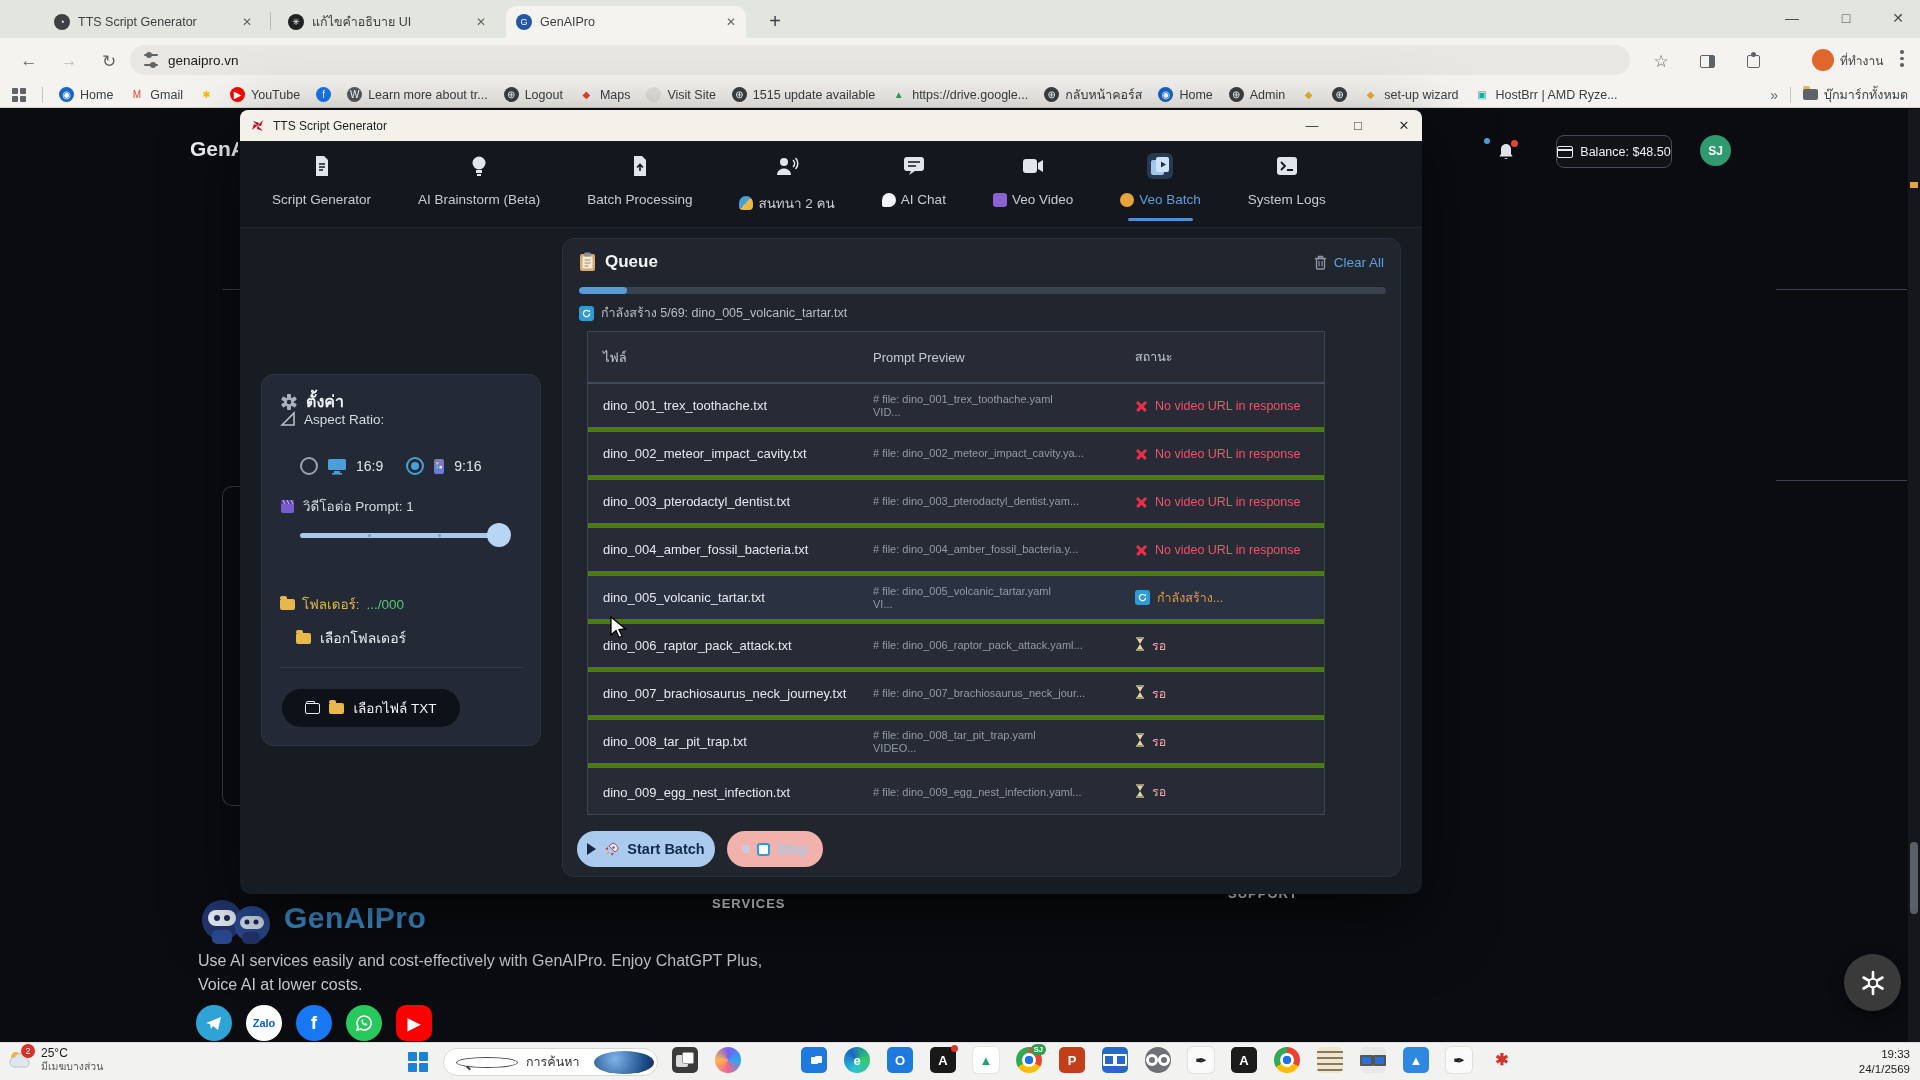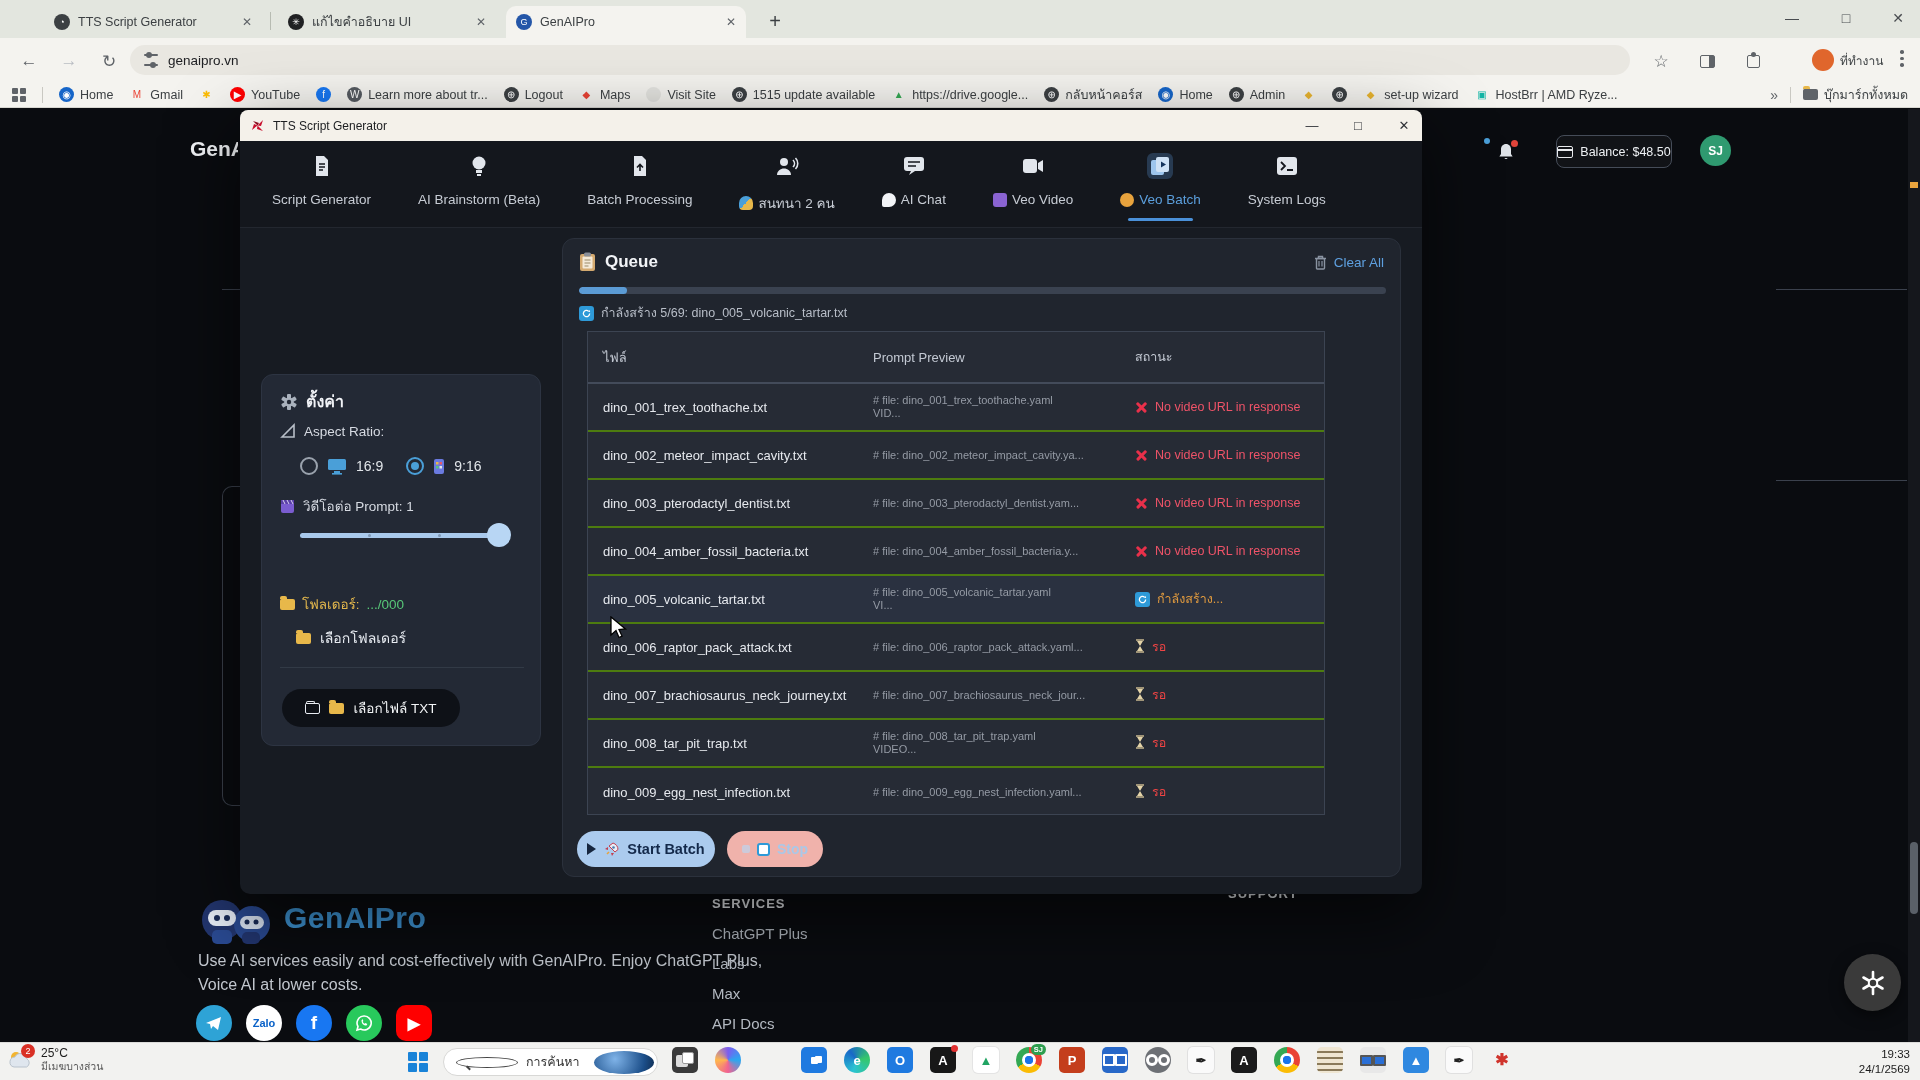--- a/index.html
+++ b/index.html
@@ -99,38 +99,38 @@
 
 .qcard{position:absolute;left:322px;top:128px;width:839px;height:639px;background:#20252e;border-radius:12px;border:1px solid #2b313c}
 .qhead{position:absolute;left:16px;top:13px;display:flex;align-items:center;gap:9px;color:#f2f4f7;font-size:17px;font-weight:bold}
 .clearall{position:absolute;right:16px;top:16px;display:flex;align-items:flex-end;gap:7px;color:#5ea0e0;font-size:13.5px}
 .pbar{position:absolute;left:16px;top:48px;width:807px;height:7px;border-radius:4px;background:#3a4250;overflow:hidden}
 .pfill{height:100%;background:#5b9bd5;border-radius:4px}
 .qstatus{position:absolute;left:16px;top:64px;display:flex;align-items:center;gap:7px;color:#b8bec8;font-size:12.5px}
 .workbadge{width:15px;height:15px;border-radius:3px;background:#2e9ad8;display:inline-flex;align-items:center;justify-content:center;flex:0 0 15px}
 .qtable{position:absolute;left:24px;top:92px;width:738px;height:484px;border:1px solid #3c4452;background:#262b35}
 .qhrow{display:flex;height:52px;align-items:center;border-bottom:2px solid #434b5a;color:#c3c9d3;font-size:13px}
-.qrow{display:flex;height:48px;align-items:center;border-bottom:2px solid #4d7c0f;font-size:13px}
+.qrow{display:flex;height:48px;align-items:center;border-bottom:5px solid #4d7c0f;font-size:13px}
 .qrow:last-child{border-bottom:none}
 .qrow.working{background:#2a3140}
 .c-file{width:285px;padding-left:15px;color:#e6e9ee;white-space:nowrap;overflow:hidden}
 .qhrow .c-file{color:#c3c9d3}
 .c-prompt{width:262px;color:#959ba5;font-size:11px;line-height:13px}
 .c-status{flex:1;display:flex;align-items:center;gap:7px;font-size:12.5px}
 .ic-x{position:relative;width:13px;height:13px;display:none}
 .ic-x::before,.ic-x::after{content:"";position:absolute;left:0;top:5.5px;width:13px;height:2.6px;background:#e8304a;border-radius:1px}
 .ic-x::before{transform:rotate(45deg)}.ic-x::after{transform:rotate(-45deg)}
 .ic-working{display:none}
 .ic-wait{display:none}
 .c-status.error .ic-x{display:inline-block}
 .c-status.error .st-text{color:#ef5368}
 .c-status.working .ic-working{display:inline-flex}
 .c-status.working .st-text{color:#e09a3e}
 .c-status.wait .ic-wait{display:inline-block}
-.c-status.wait .st-text{color:#ef4444}
+.c-status.wait .st-text{color:#fca5a5}
 .btnrow{position:absolute;left:14px;top:592px;display:flex;gap:12px}
 .startbtn{width:138px;height:36px;border-radius:18px;background:#abcbee;display:flex;align-items:center;justify-content:center;gap:8px;color:#13294a;font-size:14.5px;font-weight:bold}
 .playtri{width:0;height:0;border-left:9px solid #16263e;border-top:6px solid transparent;border-bottom:6px solid transparent}
 .stopbtn{width:96px;height:36px;border-radius:18px;background:#f0b2ab;display:flex;align-items:center;justify-content:center;gap:7px;color:#a9c8e8;font-size:14px;font-weight:bold}
 .stopbtn .dotf{width:8px;height:8px;border-radius:2px;background:#bcd4ee;opacity:.7}
 .stopbtn .sqo{width:13px;height:13px;border:2.5px solid #2e9ad8;border-radius:3px;background:#fff}
 
 
 .taskbar{position:absolute;left:0;top:1042px;width:1920px;height:38px;background:#f2f2f0;border-top:1px solid #dcdcda;display:flex;align-items:center}
 .weather{position:absolute;left:8px;top:3px;display:flex;align-items:center;gap:7px}
@@ -395,28 +395,20 @@
   <span class="soc" style="left:296px;background:#1877f2;font-size:19px">f</span>
   <span class="soc" style="left:346px;background:#28c95c">
     <svg width="18" height="18" viewBox="0 0 18 18">
         <path d="M9 2a7 7 0 0 0-6 10.5L2 16l3.6-1A7 7 0 1 0 9 2z" fill="none" stroke="#fff" stroke-width="1.6"></path>
         <path d="M6.5 6.5c0 3 2 5 5 5l.8-1.5-1.8-1-.8.7c-.8-.4-1.6-1.2-2-2l.7-.8-1-1.8z" fill="#fff"></path>
       </svg>
   </span>
   <span class="soc" style="left:396px;background:#f00;border-radius:10px">▶</span>
 
   <div class="fcol-h" style="left:712px;top:787px">SERVICES</div>
-  <div class="fcol abs" style="left:712px;top:816px">
-    <ul>
-        <li>ChatGPT Plus</li>
-        <li>Labs</li>
-        <li>Max</li>
-        <li>API Docs</li>
-      </ul>
-  </div>
   <div class="fcol-h" style="left:1228px;top:777px">SUPPORT</div>
 
   <div class="fab">
     <svg width="30" height="30" viewBox="0 0 30 30">
       <g stroke="#fff" stroke-width="2.6" stroke-linecap="round">
         <line x1="15" y1="4" x2="15" y2="26"></line>
           <line x1="5.5" y1="9.5" x2="24.5" y2="20.5"></line>
           <line x1="5.5" y1="20.5" x2="24.5" y2="9.5"></line>
       </g>
         <circle cx="15" cy="15" r="4.2" fill="#3a3a3a"></circle>
@@ -547,21 +539,21 @@
         <g fill="#aab2bd">
             <rect x="7" y="1" width="4" height="16" rx="1"></rect>
             <rect x="7" y="1" width="4" height="16" rx="1" transform="rotate(60 9 9)"></rect>
             <rect x="7" y="1" width="4" height="16" rx="1" transform="rotate(120 9 9)"></rect>
           </g>
         <circle cx="9" cy="9" r="4.6" fill="#aab2bd"></circle>
           <circle cx="9" cy="9" r="2.2" fill="#232935"></circle>
       </svg>
       <span>ตั้งค่า</span>
     </div>
-    <div class="setrow" style="left:18px;top:48px">
+    <div class="setrow" style="left:18px;top:36px">
       <svg width="16" height="16" viewBox="0 0 16 16">
           <path d="M2 14L14 2v12z" fill="none" stroke="#b8bec8" stroke-width="1.6"></path>
         </svg>
       <span>Aspect Ratio:</span>
     </div>
     <div class="setrow" style="left:38px;top:82px;gap:9px">
       <span class="radio"></span>
       <svg width="20" height="17" viewBox="0 0 20 17">
           <rect x="1" y="1" width="18" height="11" rx="1.5" fill="#4a9fd8"></rect>
           <rect x="7" y="13" width="6" height="2" fill="#4a9fd8"></rect>

